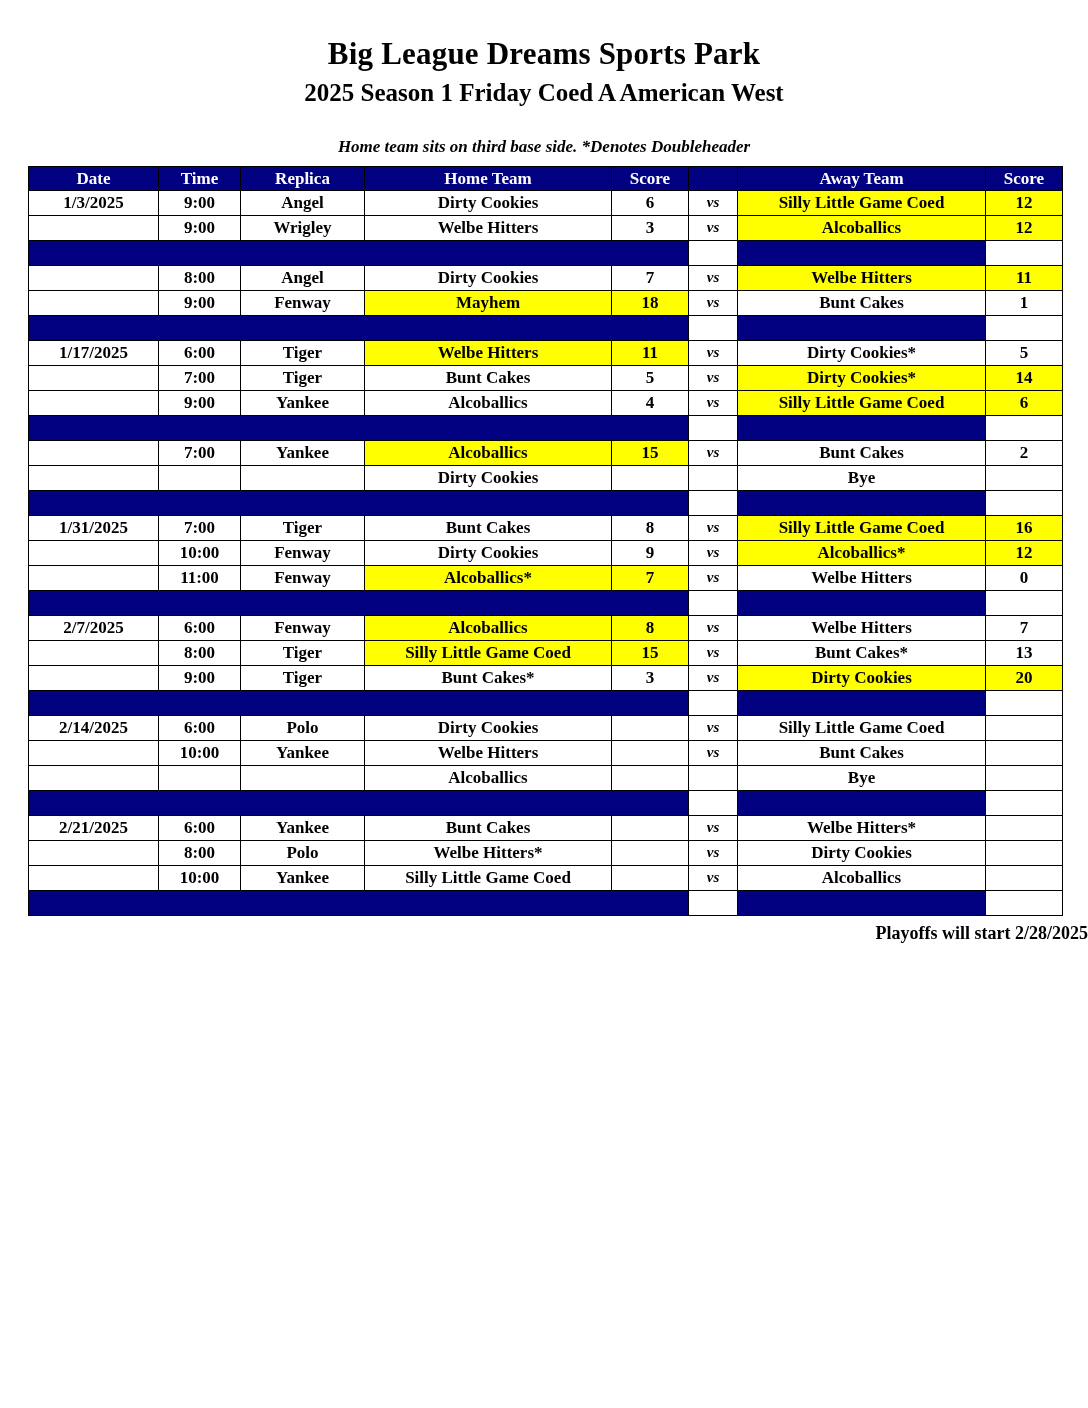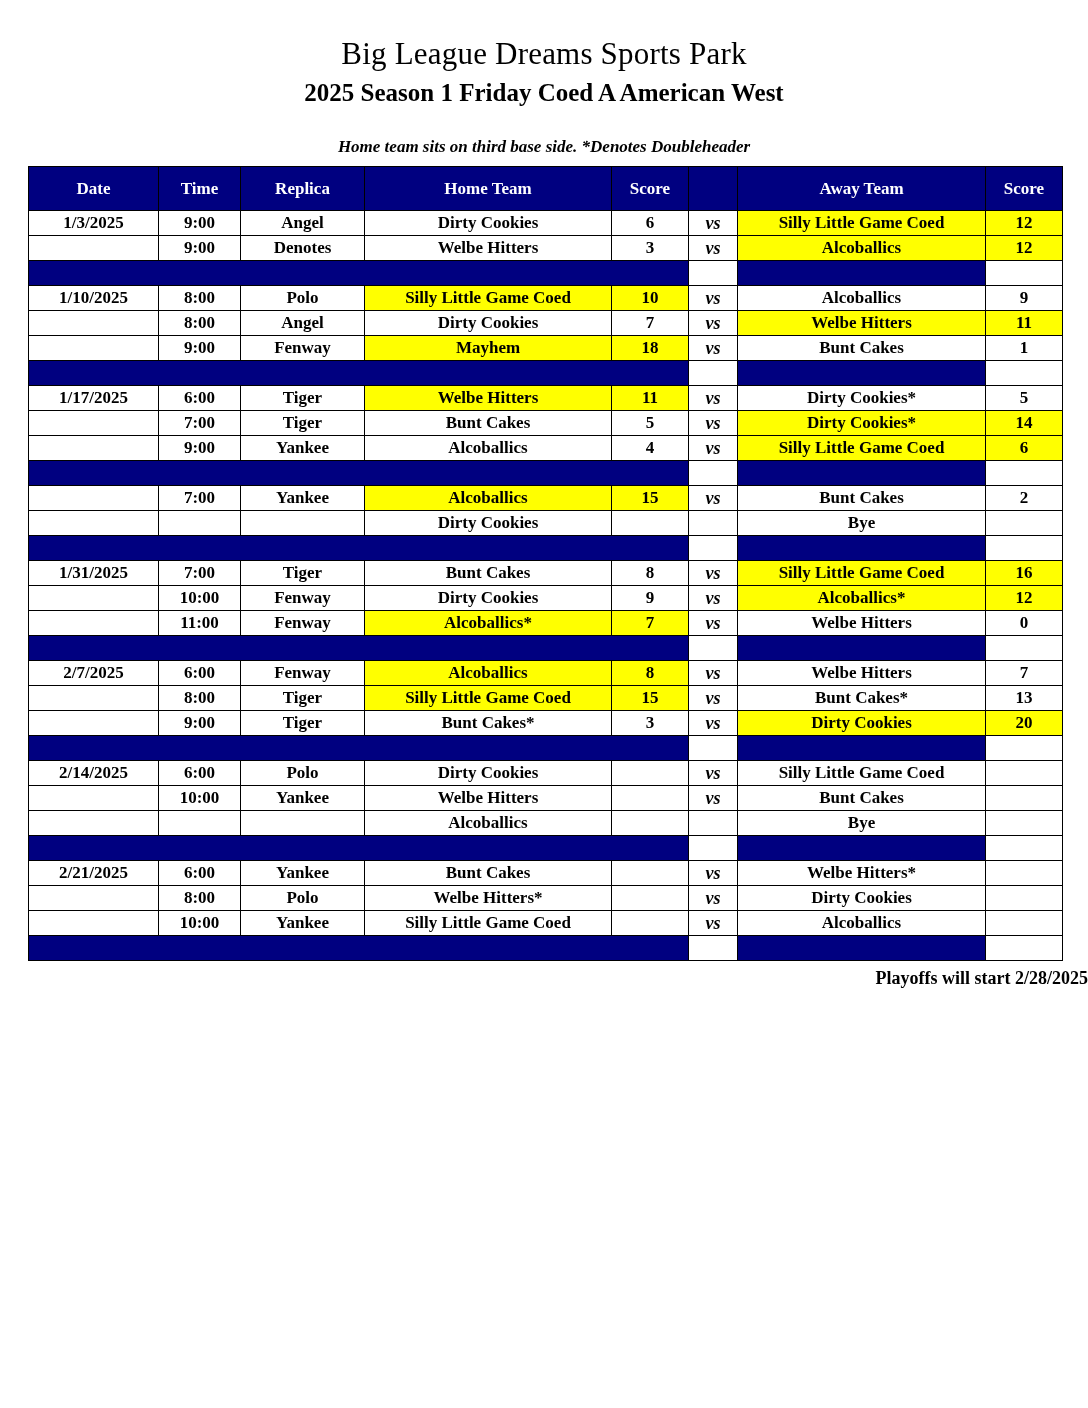--- a/index.html
+++ b/index.html
@@ -10,21 +10,21 @@
     height: 1408px;
     background: #ffffff;
     position: relative;
     overflow: hidden;
   }
   .title {
     margin: 0;
     padding-top: 36px;
     text-align: center;
     font-size: 31px;
-    font-weight: normal;
+    font-weight: bold;
     letter-spacing: 0.2px;
   }
   .subtitle {
     margin: 7px 0 0 0;
     text-align: center;
     font-size: 25px;
     font-weight: bold;
   }
   .note {
     margin-top: 30px;
@@ -47,31 +47,31 @@
     vertical-align: middle;
     font-weight: bold;
     font-size: 17px;
     line-height: 1.05;
     white-space: nowrap;
     overflow: hidden;
   }
   .schedule th {
     background: var(--navy, #000080);
     color: var(--header-text, #ffffff);
-    height: 44px;
+    height: 24px;
   }
   .schedule td.navy {
     background: var(--navy, #000080);
   }
   .schedule td.hl {
     background: var(--hl, #ffff00);
   }
   .schedule td.vs {
     font-style: italic;
-    font-size: 18px;
+    font-size: 15px;
   }
   .footer {
     margin: 7px 0 0 28px;
     font-size: 18px;
     font-weight: bold;
     text-align: right;
   }
 </style>
 </head>
 <body>
@@ -111,42 +111,32 @@
           <td>Angel</td>
           <td>Dirty Cookies</td>
           <td>6</td>
           <td class="vs">vs</td>
           <td class="hl">Silly Little Game Coed</td>
           <td class="hl">12</td>
         </tr>
         <tr>
           <td>&nbsp;</td>
           <td>9:00</td>
-          <td>Denotes</td>
+          <td>Wrigley</td>
           <td>Welbe Hitters</td>
           <td>3</td>
           <td class="vs">vs</td>
           <td class="hl">Alcoballics</td>
           <td class="hl">12</td>
         </tr>
         <tr>
           <td colspan="5" class="navy">&nbsp;</td>
           <td colspan="1">&nbsp;</td>
           <td colspan="1" class="navy">&nbsp;</td>
           <td colspan="1">&nbsp;</td>
-        </tr>
-        <tr>
-          <td>1/10/2025</td>
-          <td>8:00</td>
-          <td>Polo</td>
-          <td class="hl">Silly Little Game Coed</td>
-          <td class="hl">10</td>
-          <td class="vs">vs</td>
-          <td>Alcoballics</td>
-          <td>9</td>
         </tr>
         <tr>
           <td>&nbsp;</td>
           <td>8:00</td>
           <td>Angel</td>
           <td>Dirty Cookies</td>
           <td>7</td>
           <td class="vs">vs</td>
           <td class="hl">Welbe Hitters</td>
           <td class="hl">11</td>

